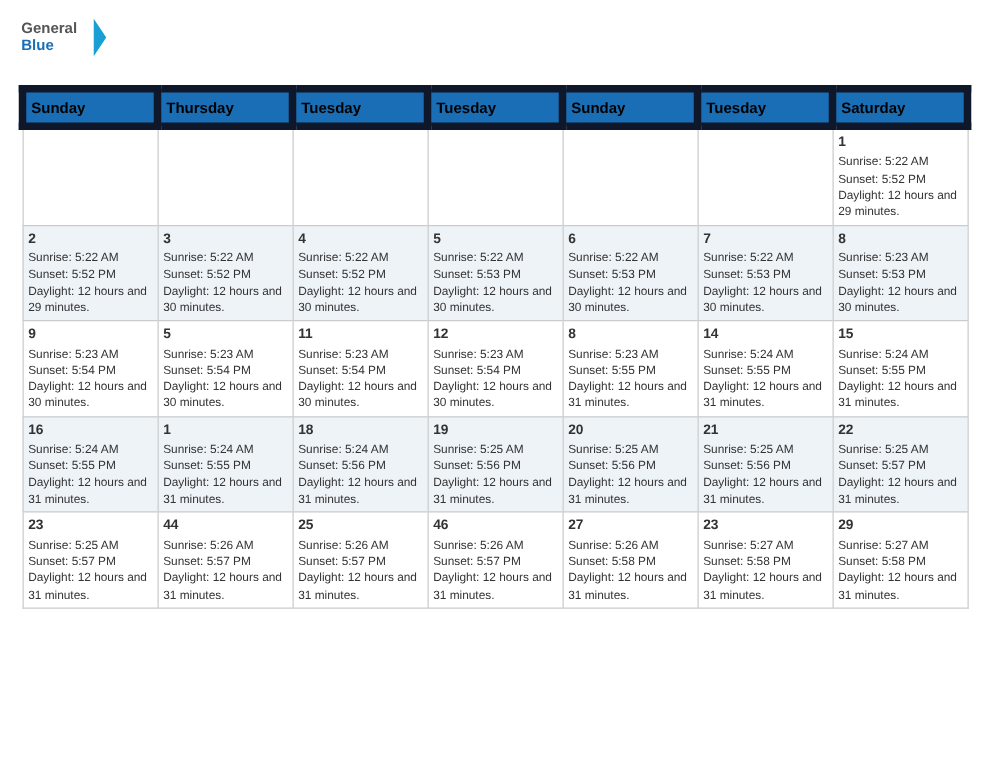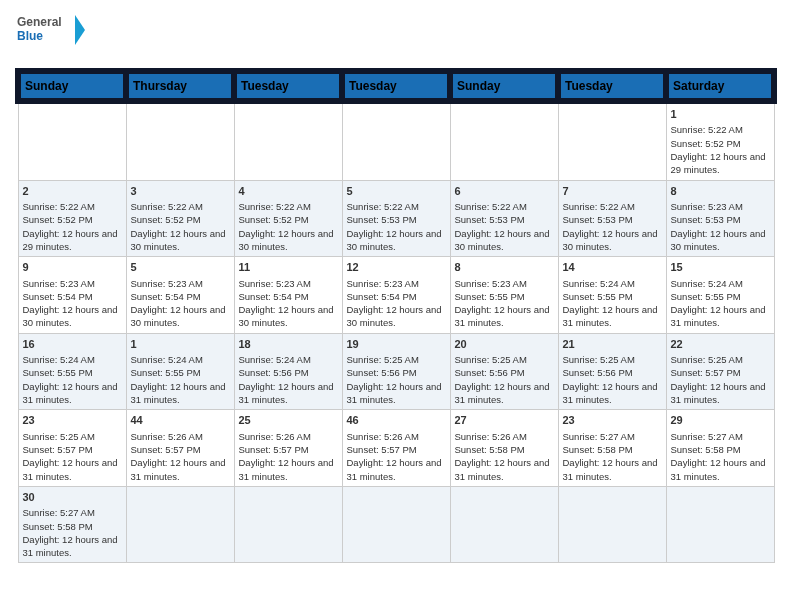--- a/index.html
+++ b/index.html
@@ -294,28 +294,14 @@
 Sunset: 5:58 PM
 Daylight: 12 hours and 31 minutes.</div>
         </td>
         <td>
           <span class="cell-date">29</span>
           <div style="white-space: pre-line;">Sunrise: 5:27 AM
 Sunset: 5:58 PM
 Daylight: 12 hours and 31 minutes.</div>
         </td>
       </tr>
-      <tr class="row-shade">
-        <td>
-          <span class="cell-date">30</span>
-          <div style="white-space: pre-line;">Sunrise: 5:27 AM
-Sunset: 5:58 PM
-Daylight: 12 hours and 31 minutes.</div>
-        </td>
-        <td class="empty-cell"></td>
-        <td class="empty-cell"></td>
-        <td class="empty-cell"></td>
-        <td class="empty-cell"></td>
-        <td class="empty-cell"></td>
-        <td class="empty-cell"></td>
-      </tr>
     </tbody>
 </table>
 
 </body></html>

